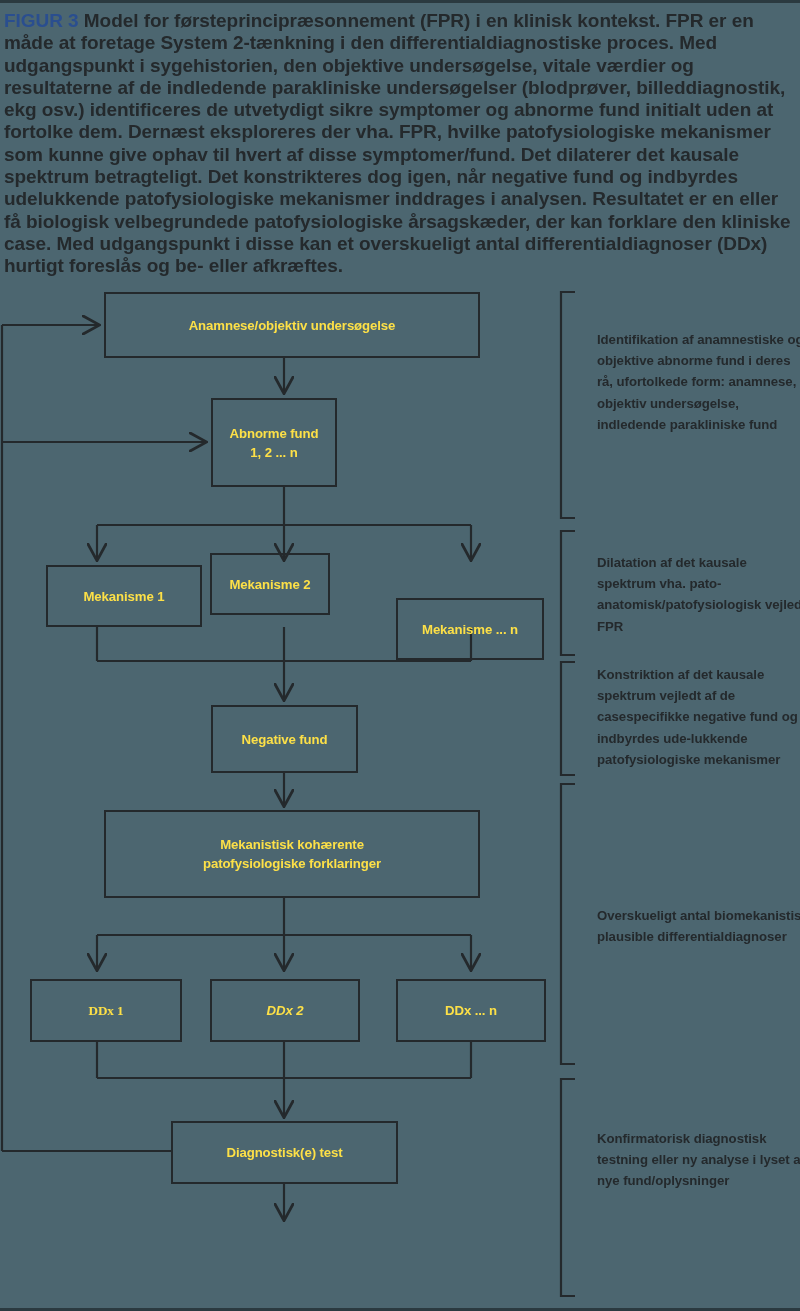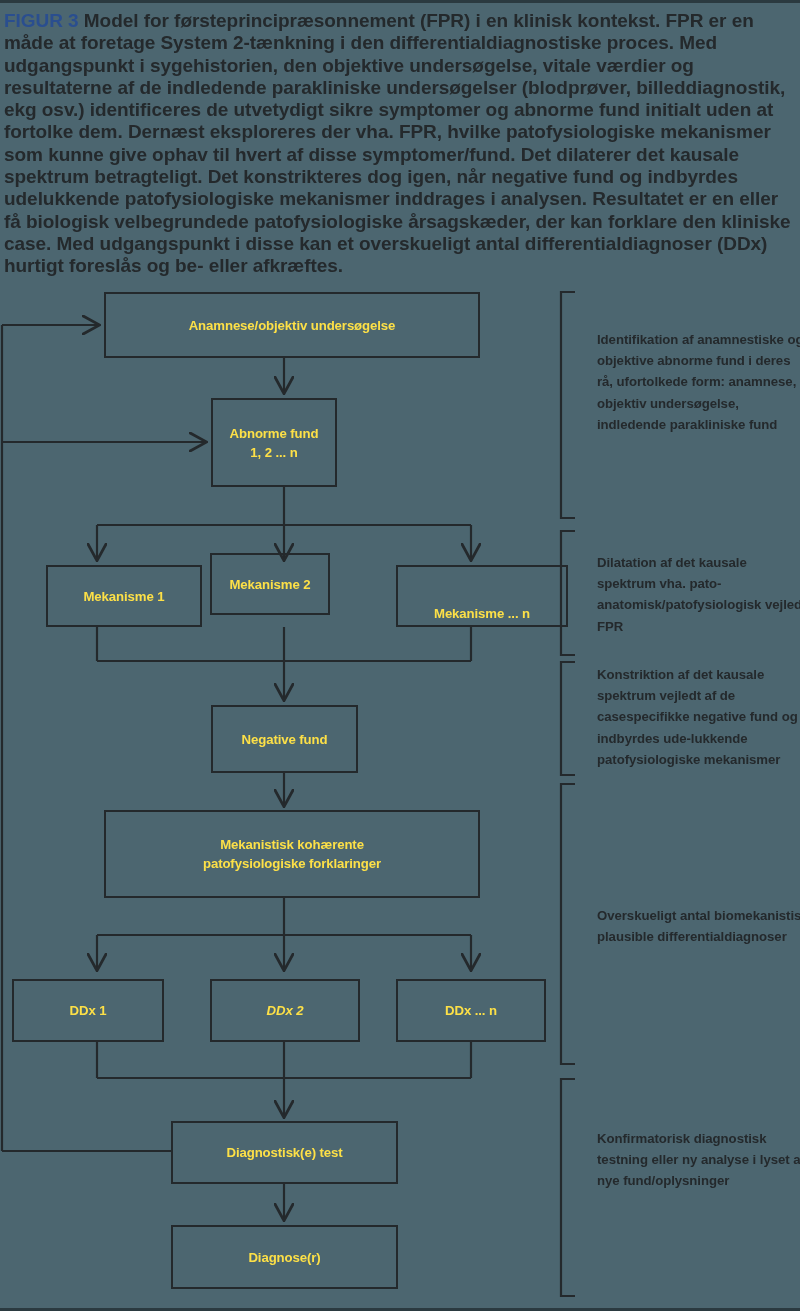--- a/index.html
+++ b/index.html
@@ -168,52 +168,49 @@
     </div>
 
     <div class="node" style="left:22px; top:565px; width:156px; height:62px;margin-left:24px;">
       <span>Mekanisme 1</span>
     </div>
 
     <div class="node" style="left:210px; top:553px; width:120px; height:62px;">
       <span>Mekanisme 2</span>
     </div>
 
-    <div class="node" style="left:396px; top:565px; width:172px; height:62px;align-items:flex-end;">
+    <div class="node" style="left:396px; top:598px; width:148px; height:62px;">
       <span>Mekanisme ... n</span>
     </div>
 
     <div class="node" style="left:211px; top:705px; width:147px; height:68px;">
       <span>Negative fund</span>
     </div>
 
     <div class="node" style="left:104px; top:810px; width:376px; height:88px; flex-direction:column;">
       <span class="nl">Mekanistisk kohærente</span>
       <span class="nl">patofysiologiske forklaringer</span>
     </div>
 
-    <div class="node" style="left:12px; top:979px; width:152px; height:63px;">
+    <div class="node" style="left:30px; top:979px; width:152px; height:63px;font-family:Liberation Serif, serif;">
       <span>DDx 1</span>
     </div>
 
     <div class="node" style="left:210px; top:979px; width:150px; height:63px;font-style:italic;">
       <span>DDx 2</span>
     </div>
 
     <div class="node" style="left:396px; top:979px; width:150px; height:63px;">
       <span>DDx ... n</span>
     </div>
 
     <div class="node" style="left:171px; top:1121px; width:227px; height:63px;justify-content:center;">
       <span>Diagnostisk(e) test</span>
     </div>
 
-    <div class="node" style="left:171px; top:1225px; width:227px; height:64px;">
-      <span>Diagnose(r)</span>
-    </div>
 
     <div class="side-note" style="left:597px; top:329px;">Identifikation af anamnestiske og objektive abnorme fund i deres rå, ufortolkede form: anamnese, objektiv undersøgelse, indledende parakliniske fund</div>
 
     <div class="side-note" style="left:597px; top:552px;">Dilatation af det kausale spektrum vha. pato-anatomisk/patofysiologisk vejledt FPR</div>
 
     <div class="side-note" style="left:597px; top:664px;">Konstriktion af det kausale spektrum vejledt af de casespecifikke negative fund og indbyrdes ude-lukkende patofysiologiske mekanismer</div>
 
     <div class="side-note" style="left:597px; top:905px;">Overskueligt antal biomekanistisk plausible differentialdiagnoser</div>
 
     <div class="side-note" style="left:597px; top:1128px;">Konfirmatorisk diagnostisk testning eller ny analyse i lyset af nye fund/oplysninger</div>

